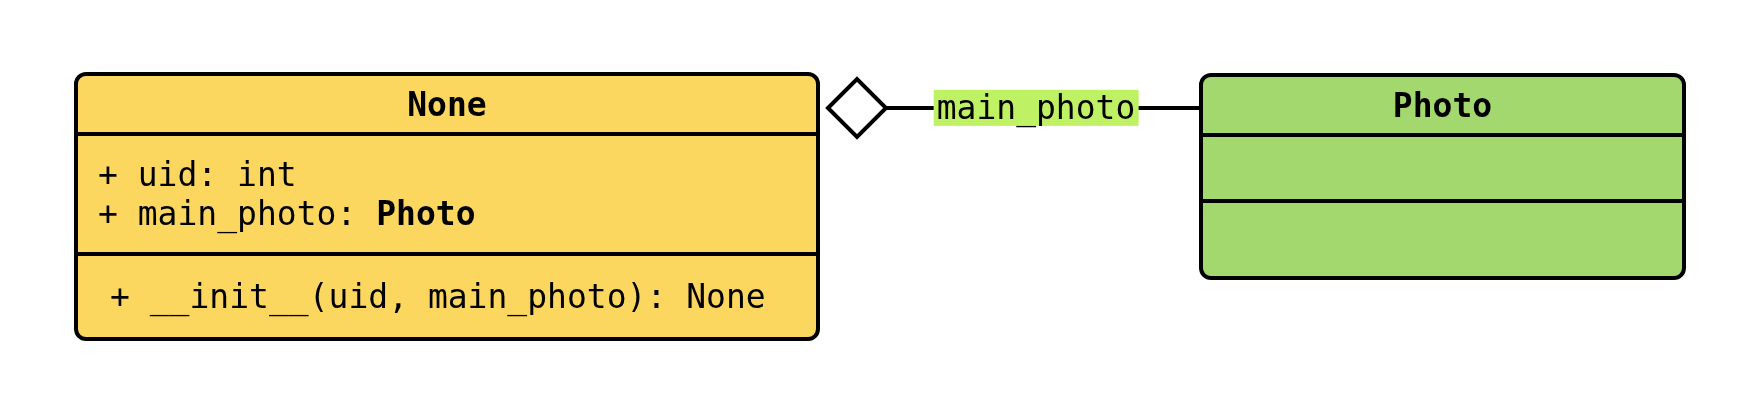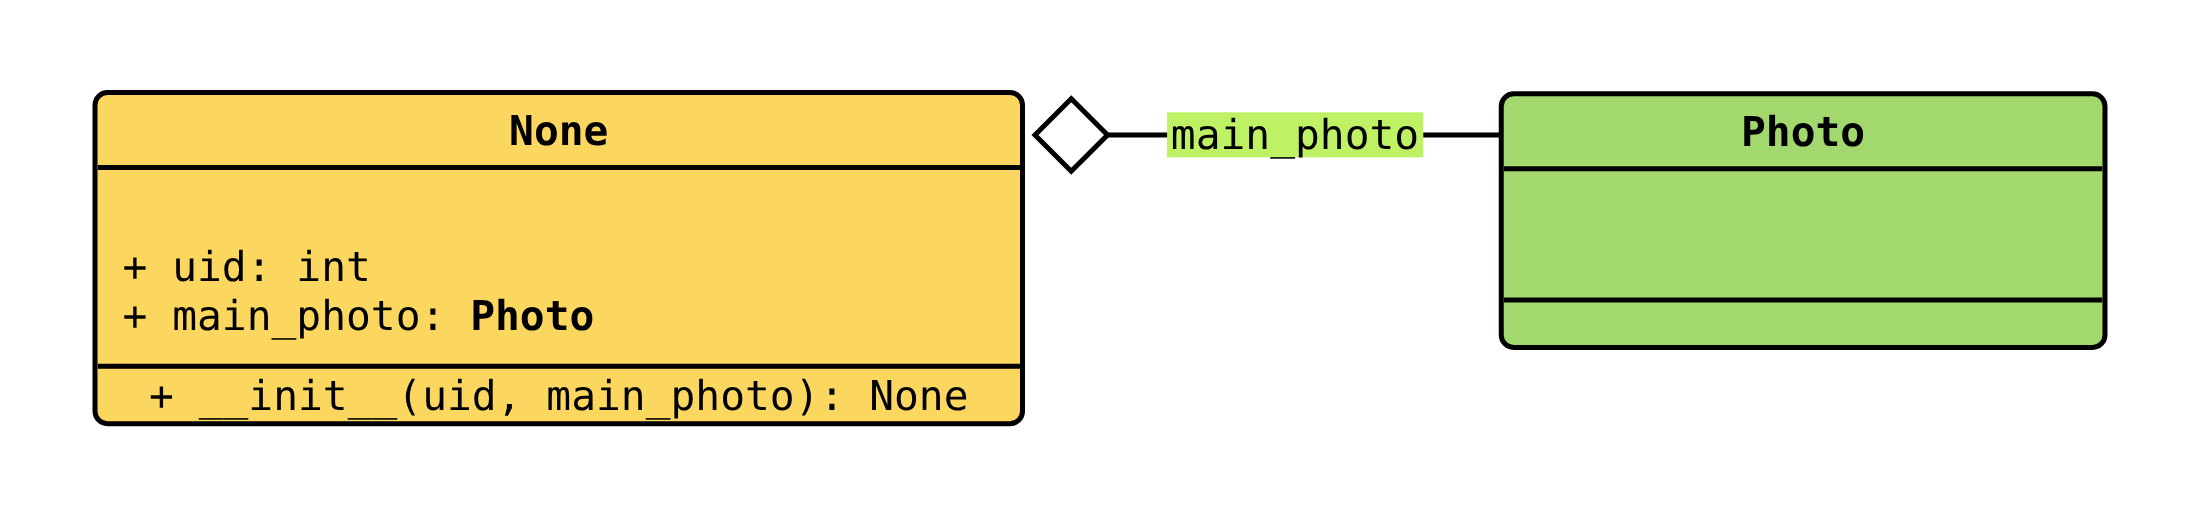--- a/index.html
+++ b/index.html
@@ -37,31 +37,29 @@
     justify-content: center;
     font-weight: bold;
     border-bottom: 4px solid #000000;
   }
   .compartment.attrs {
     border-bottom: 4px solid #000000;
     display: flex;
     flex-direction: column;
     justify-content: center;
     padding: 0 20px;
-    margin-top: 39px;
   }
   .user .attrs  { flex: 0 0 120px; }
   .photo .attrs { flex: 0 0 66px; }
   .compartment.methods {
     flex: 1 1 auto;
     display: flex;
     flex-direction: column;
     justify-content: center;
     padding: 0 32px;
-    align-items: center;
   }
   .text-line { line-height: 39px; white-space: pre; }
   .bold-part { font-weight: bold; }
   .edge-label {
     position: absolute;
     left: 1036px;
     top: 108px;
     transform: translate(-50%, -50%);
     background: #bef264;
     padding: 0 3px;

